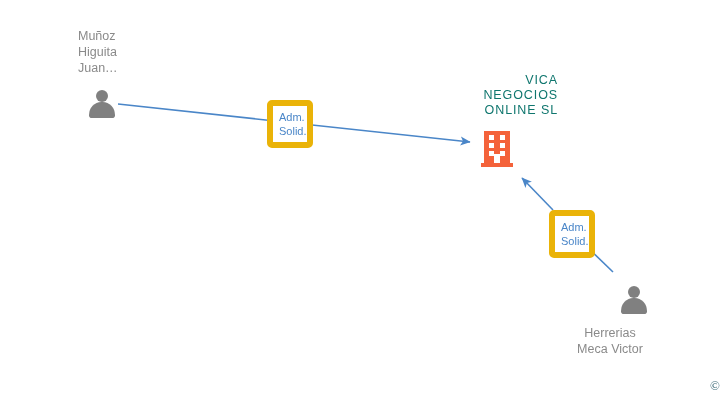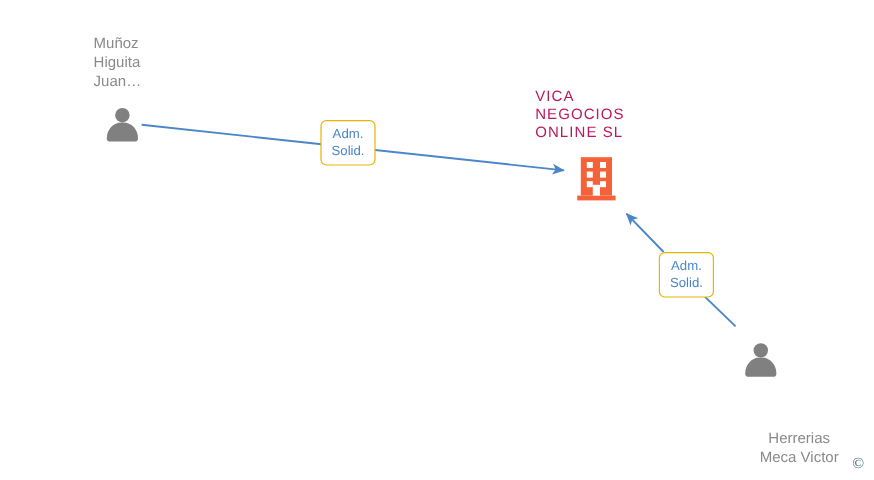--- a/index.html
+++ b/index.html
@@ -101,33 +101,33 @@
   .building-icon .door {
     position: absolute;
     left: 13px;
     bottom: 4px;
     width: 6px;
     height: 9px;
     background: #ffffff;
   }
   .company-title {
     position: absolute;
-    text-align: left;
+    text-align: right;
     font-size: 12.5px;
     line-height: 15px;
     letter-spacing: 0.9px;
-    color: #be185d;
+    color: #0f766e;
     white-space: pre-line;
     font-weight: 400;
   }
 
   
   .edge-label {
     position: absolute;
-    border: 1px solid #eab308;
+    border: 6px solid #eab308;
     border-radius: 5px;
     background: #ffffff;
     color: #4a86c8;
     font-size: 11px;
     line-height: 14px;
     text-align: center;
     padding: 4px 6px 4px 6px;
     white-space: pre-line;
     box-sizing: border-box;
   }
@@ -215,20 +215,20 @@
   <div class="edge-label" style="left:549px; top:210px; width:46px;">Adm.
 Solid.</div>
 
   <div class="person-node" style="left:617px; top:286px;">
     <div class="person-icon">
       <div class="head"></div>
       <div class="body"></div>
     </div>
   </div>
 
-  <div class="node-label center-align" style="left:608px; top:325px; width:116px;margin-top:32px;">Herrerias
+  <div class="node-label center-align" style="left:552px; top:325px; width:116px;">Herrerias
 Meca Victor</div>
 
   <div class="watermark">
     <span class="copy">©</span>
   </div>
 
 </div>
 
 </body></html>

